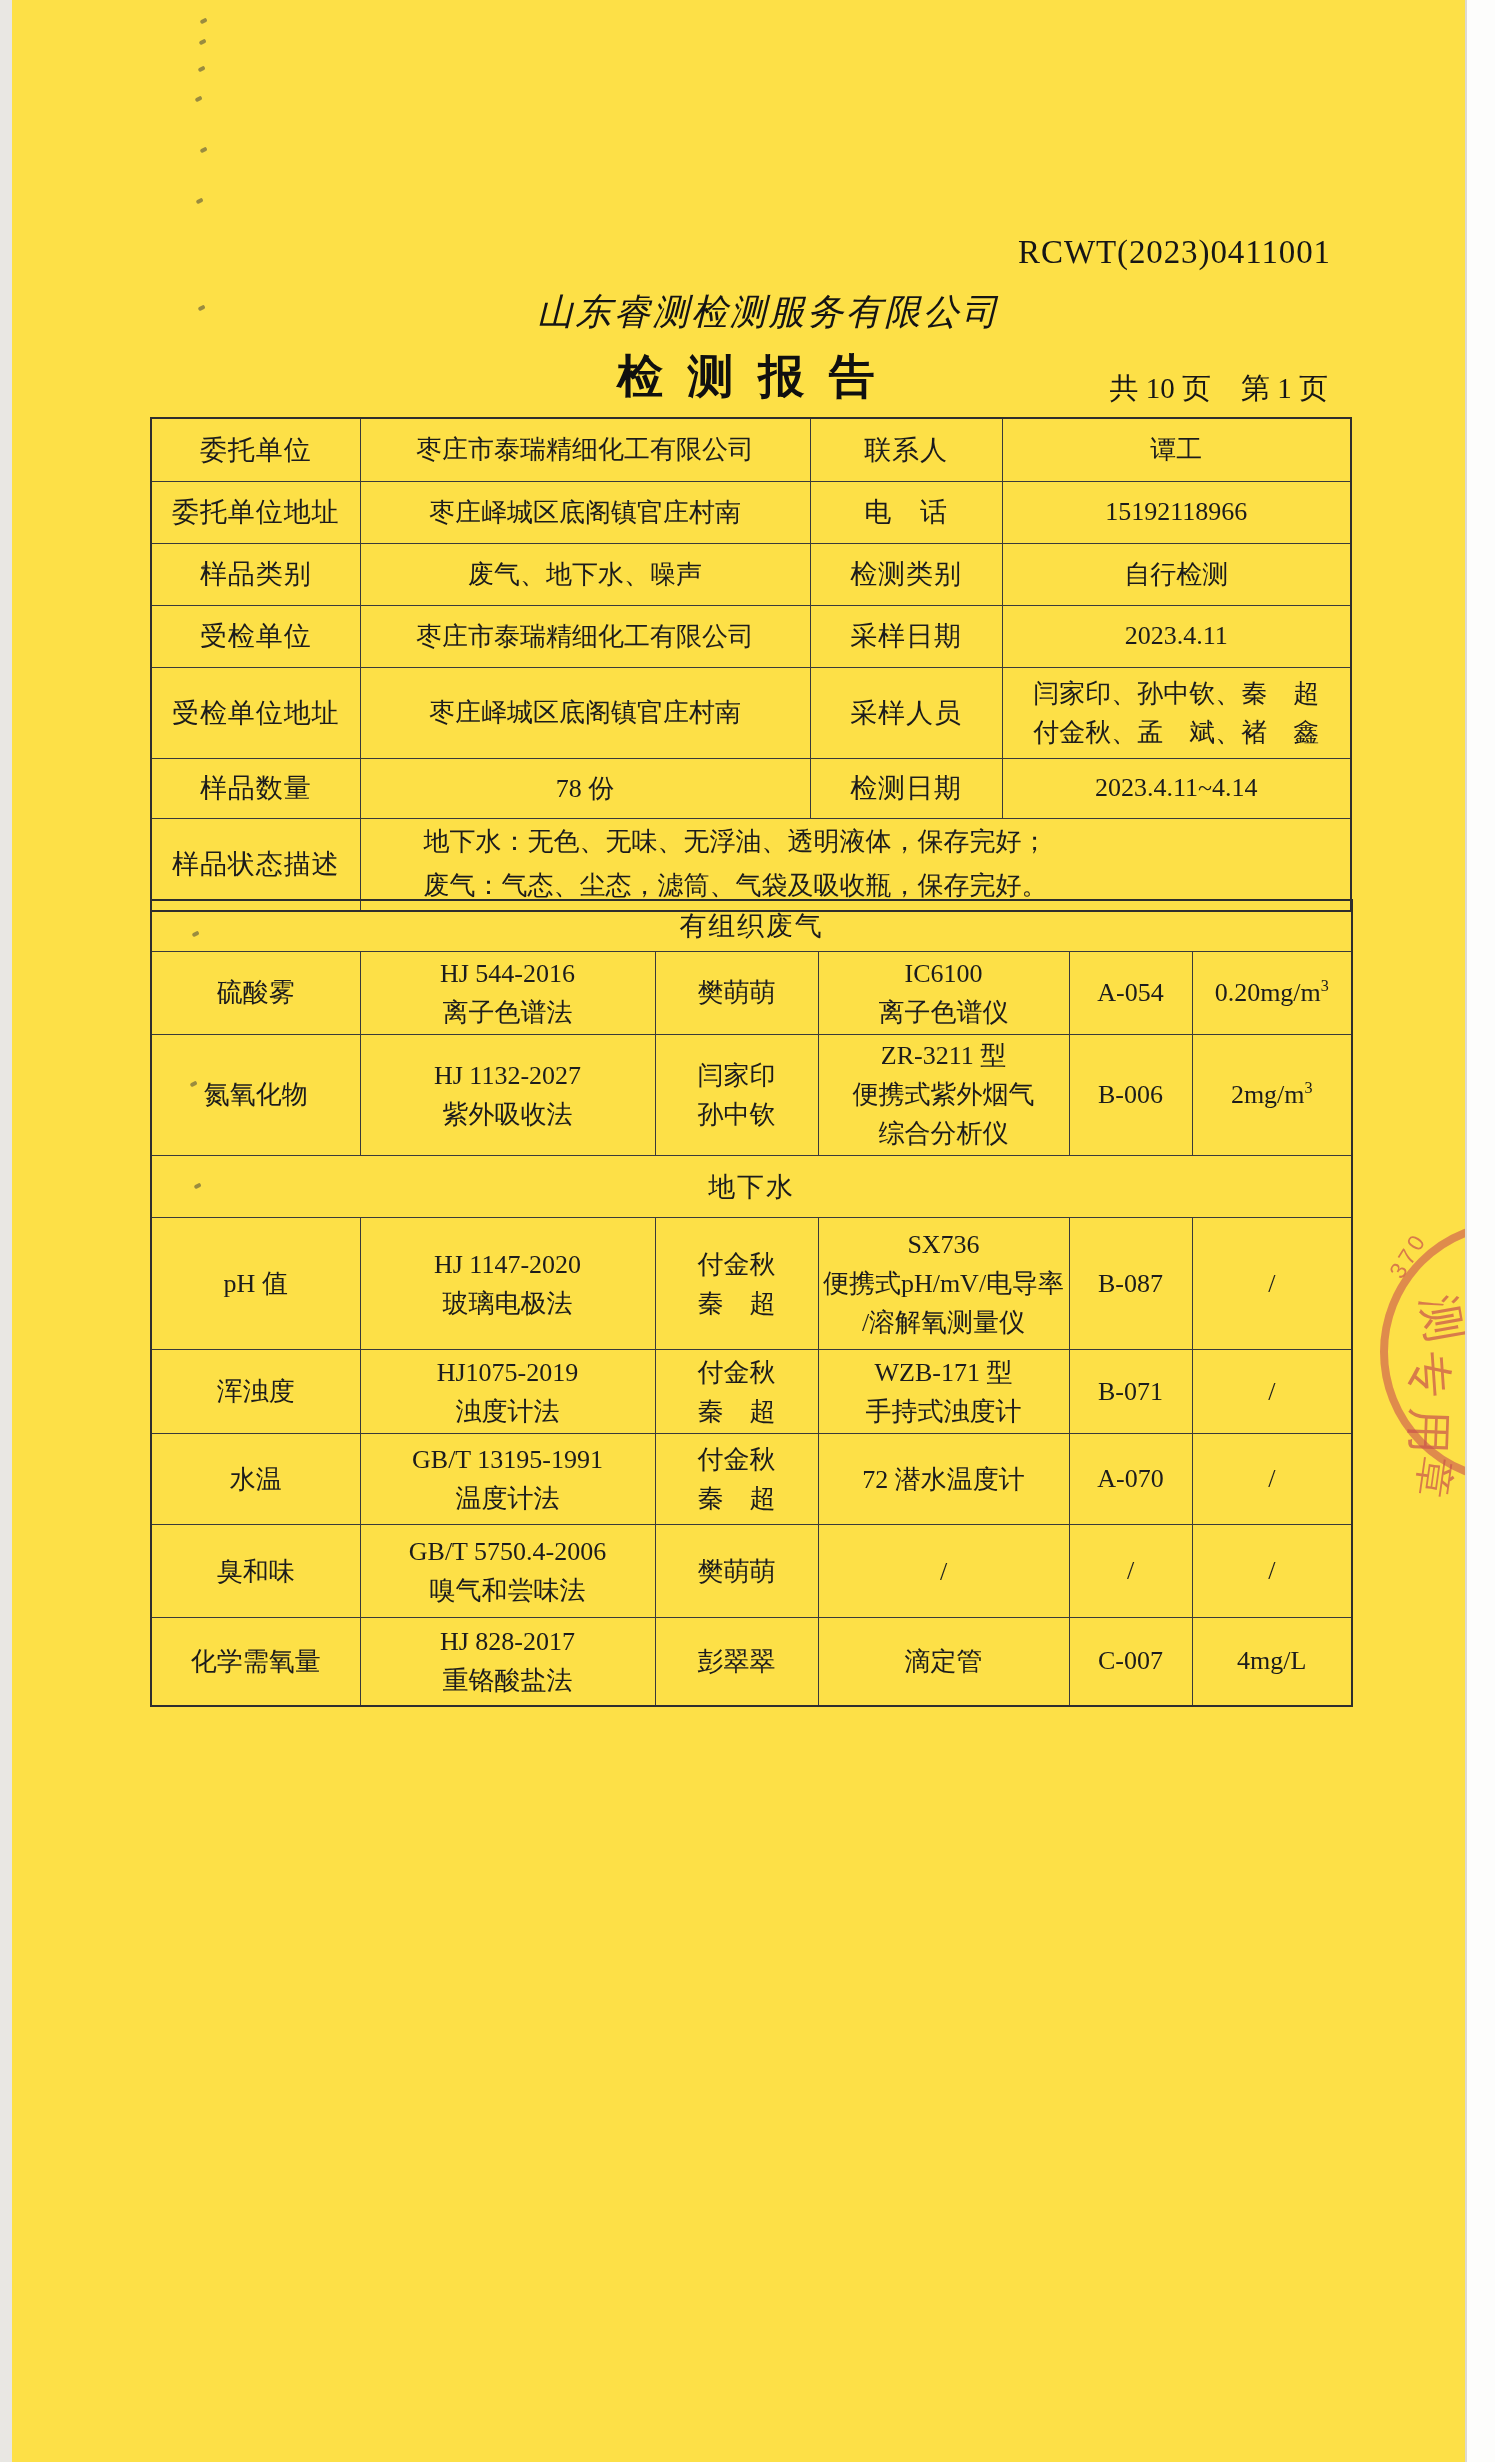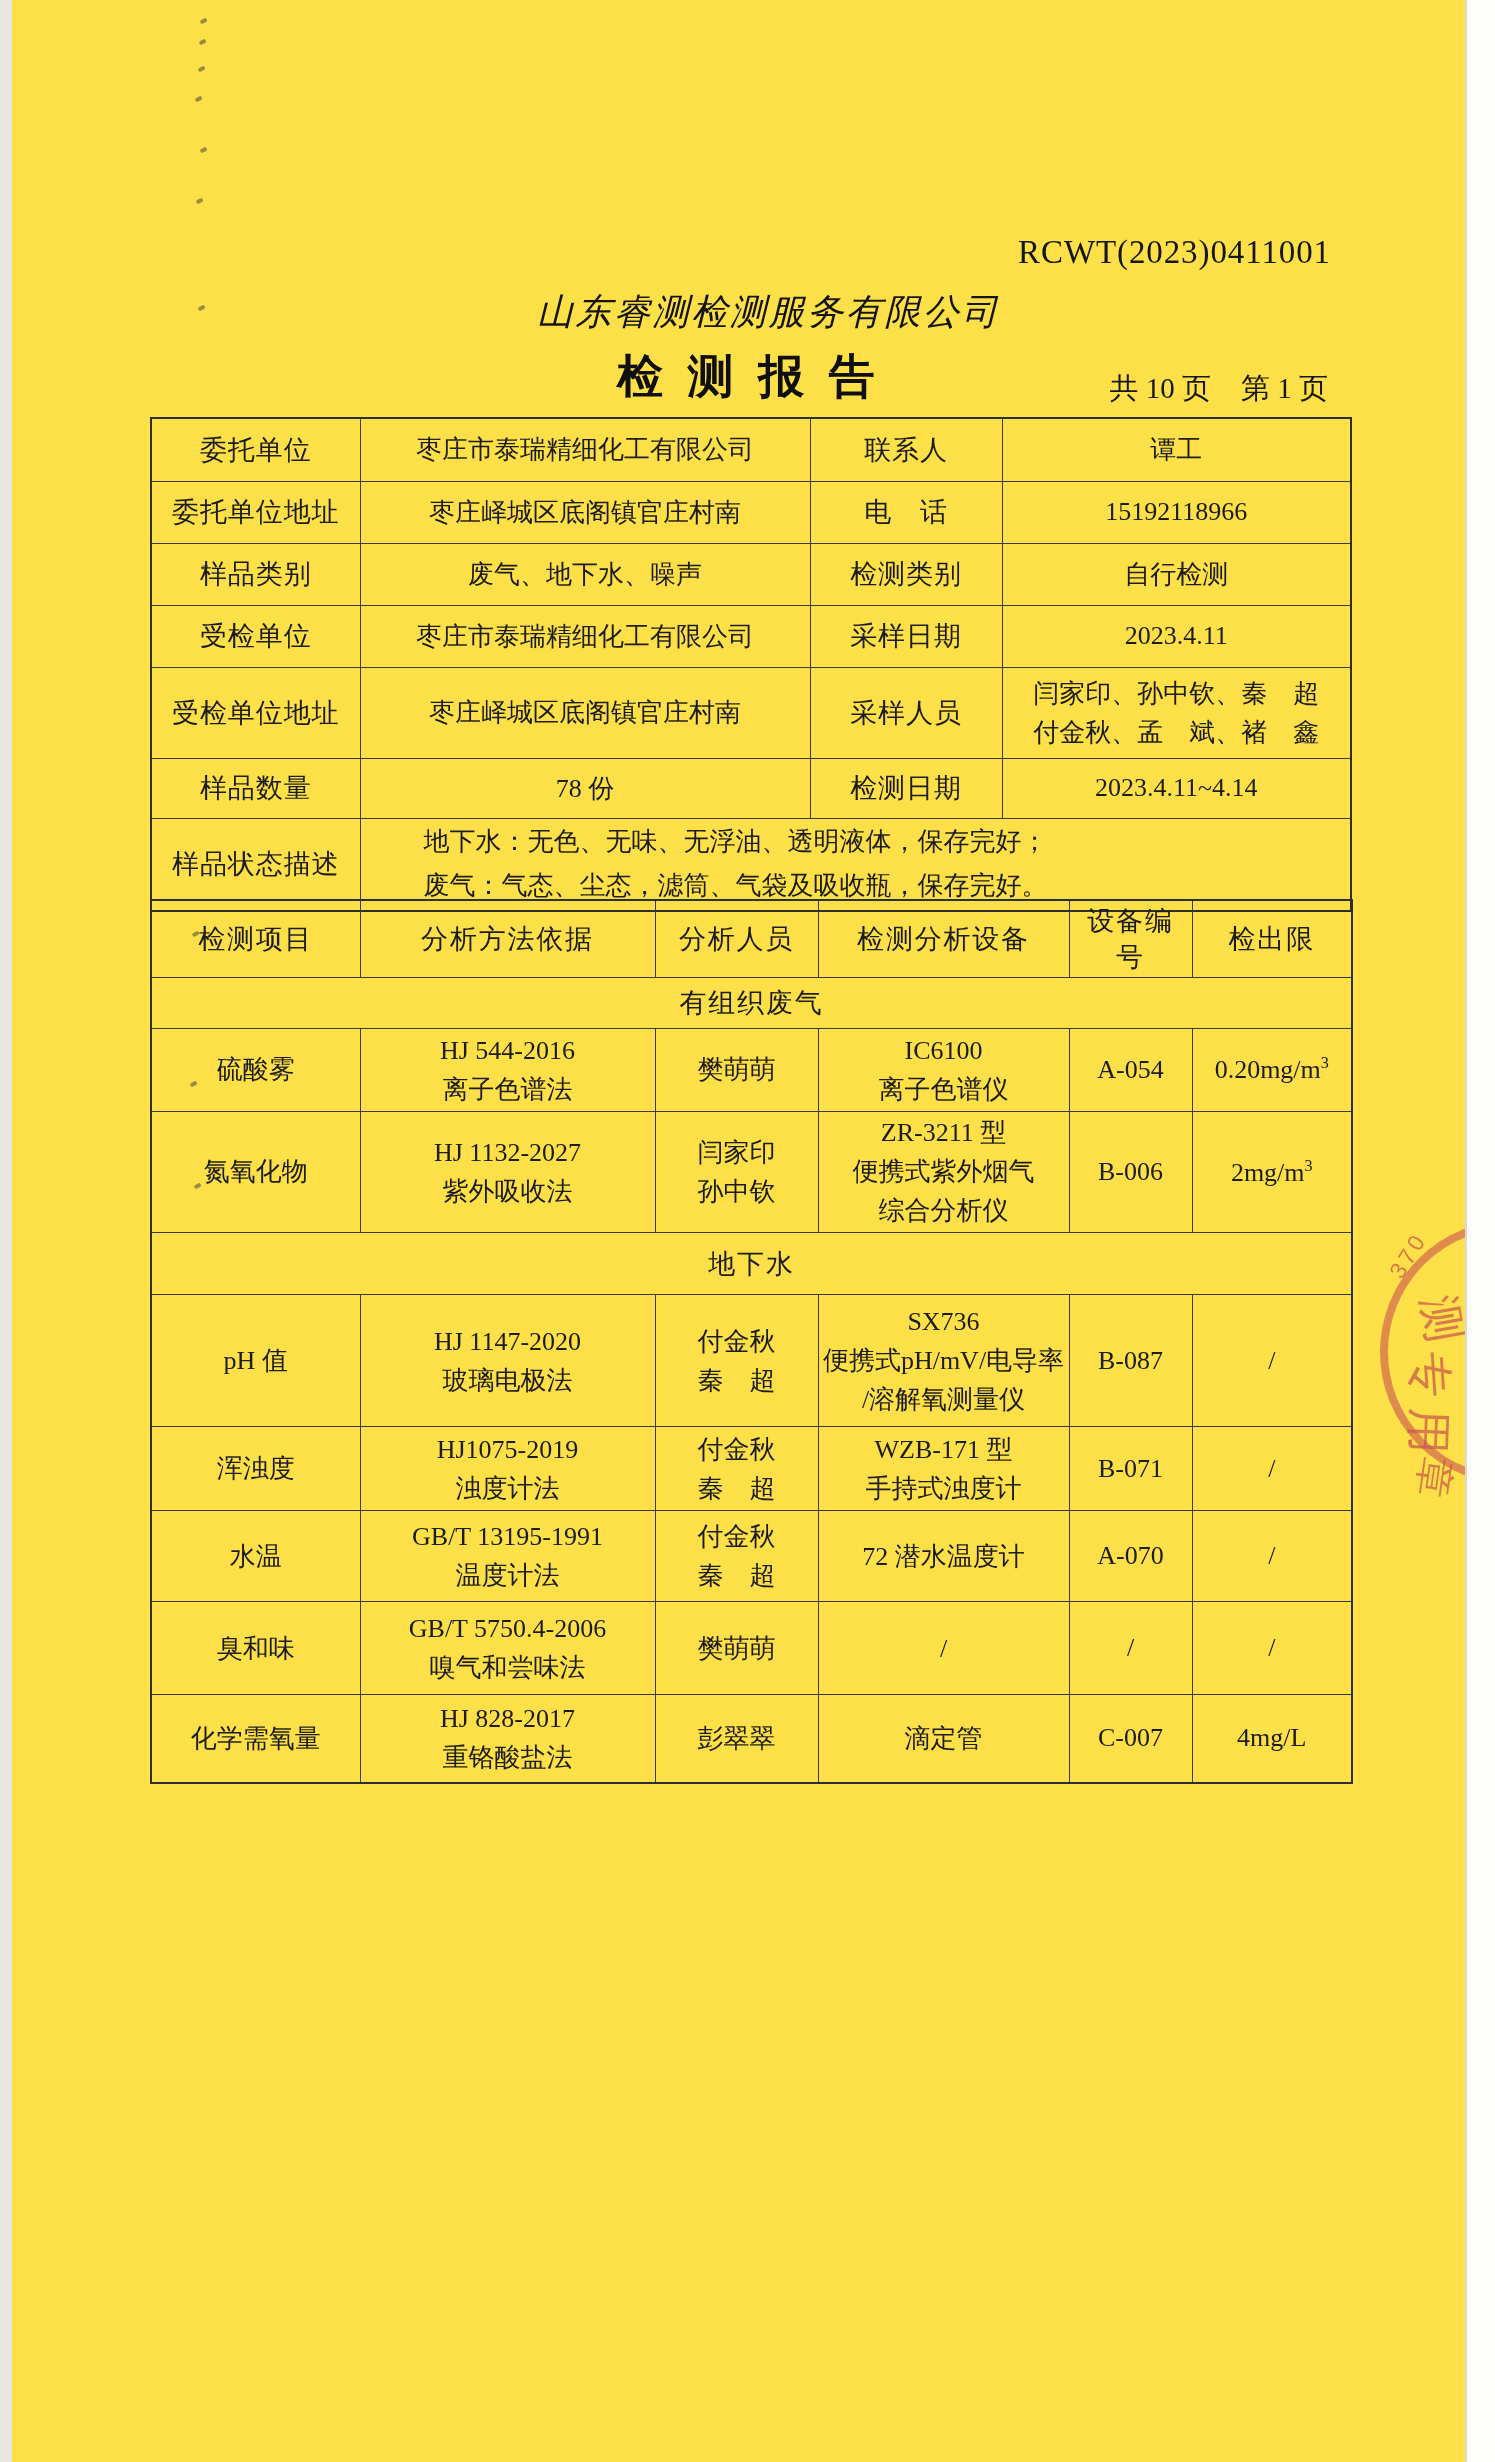--- a/index.html
+++ b/index.html
@@ -182,28 +182,20 @@
   <table class="t t-method">
     <colgroup>
         <col style="width:209px">
         <col style="width:295px">
         <col style="width:163px">
         <col style="width:251px">
         <col style="width:123px">
         <col style="width:160px">
       </colgroup>
     <tbody>
-        <tr style="height:53px">
-      <td class="head">检测项目</td>
-      <td class="head">分析方法依据</td>
-      <td class="head">分析人员</td>
-      <td class="head">检测分析设备</td>
-      <td class="head">设备编号</td>
-      <td class="head">检出限</td>
-    </tr>
     <tr style="height:51px">
       <td class="section-cell" colspan="6">有组织废气</td>
     </tr>
     <tr style="height:83px">
       <td>
         <div class="ln">硫酸雾</div>
 
       </td>
       <td>
         <div class="ln">HJ 544-2016</div>

